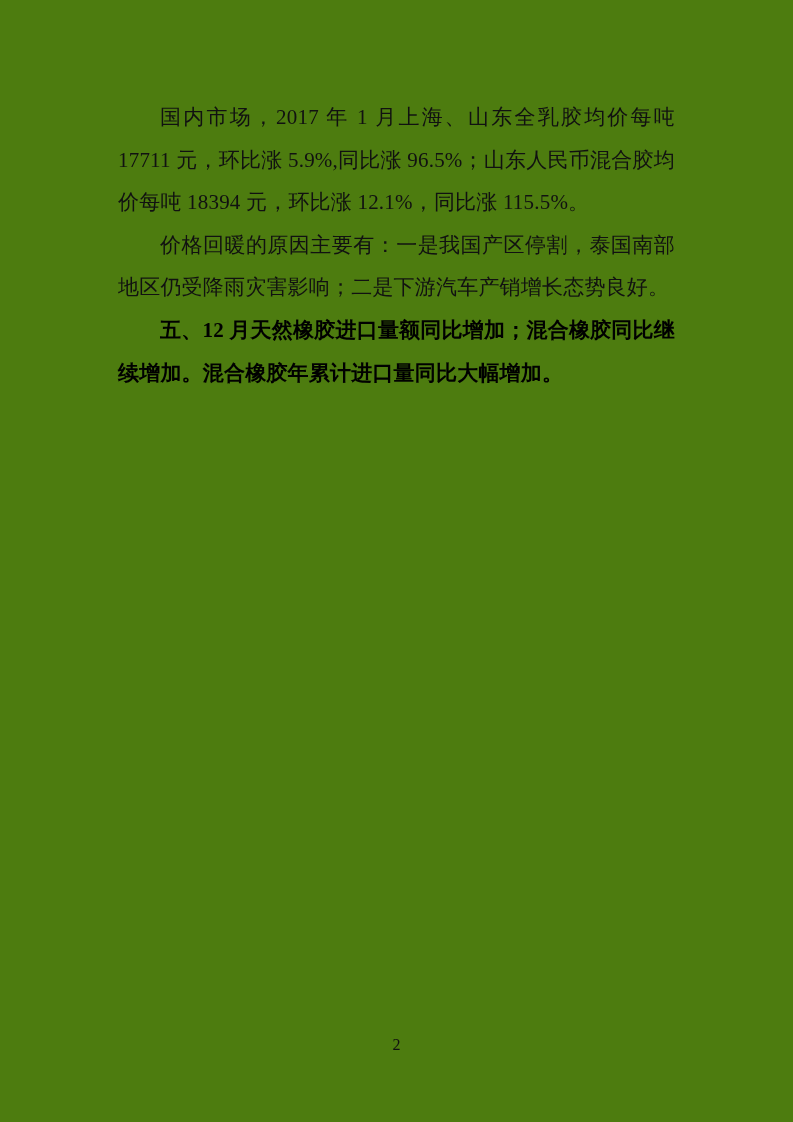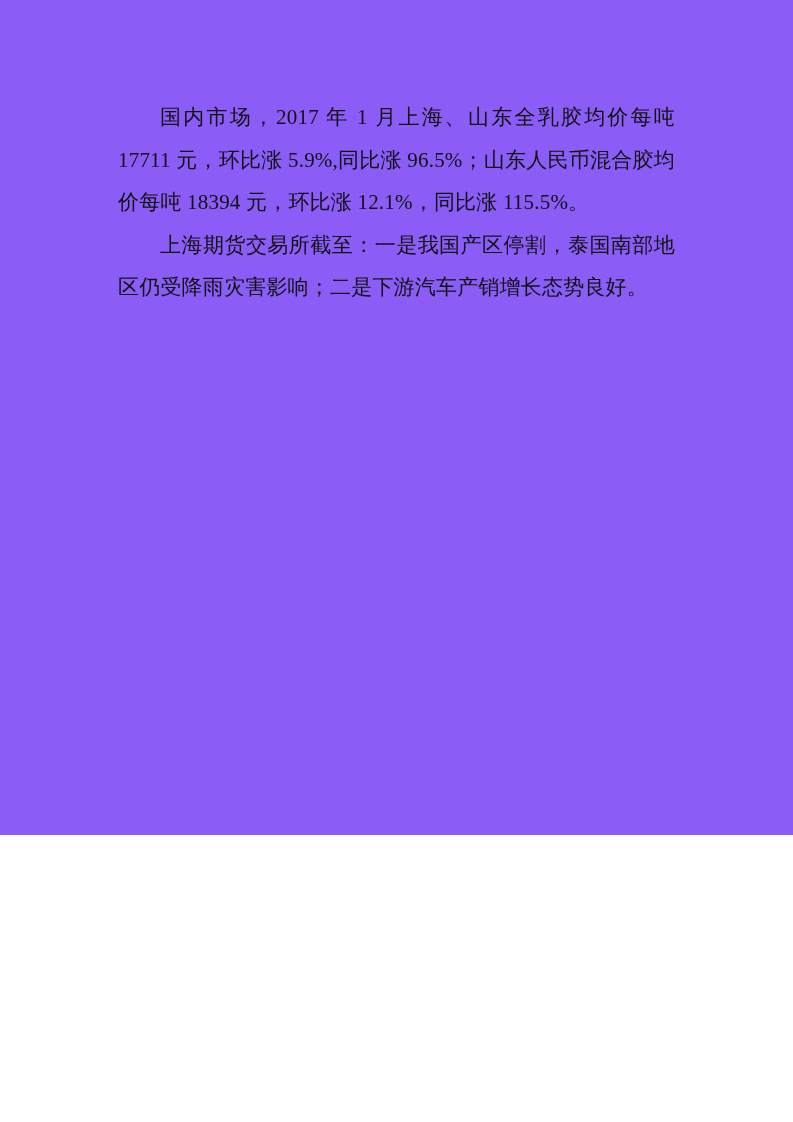--- a/index.html
+++ b/index.html
@@ -3,22 +3,22 @@
 <meta charset="utf-8">
 <style>
   * { margin: 0; padding: 0; box-sizing: border-box; }
   html, body {
     width: 793px; height: 1122px;
     background: #ffffff;
     font-family: "Liberation Serif", "DejaVu Serif", serif;
   }
   .page {
     position: relative;
-    width: 793px; height: 835px;
-    background: #8b5cf6;
+    width: 793px; height: 1122px;
+    background: #4d7c0f;
     overflow: hidden;
     color: #000000;
   }
   .content {
     position: absolute;
     top: 96px; left: 118px;
     width: 557px;
     font-size: 21px;
     line-height: 42.6px;
     text-align: justify;
@@ -37,16 +37,17 @@
     line-height: 22px;
     color: #111111;
   }
 </style>
 </head>
 <body>
 
 <div class="page">
   <div class="content">
       <p class="para body-text">国内市场，2017 年 1 月上海、山东全乳胶均价每吨 17711 元，环比涨 5.9%,同比涨 96.5%；山东人民币混合胶均价每吨 18394 元，环比涨 12.1%，同比涨 115.5%。</p>
-      <p class="para body-text">上海期货交易所截至：一是我国产区停割，泰国南部地区仍受降雨灾害影响；二是下游汽车产销增长态势良好。</p>
+      <p class="para body-text">价格回暖的原因主要有：一是我国产区停割，泰国南部地区仍受降雨灾害影响；二是下游汽车产销增长态势良好。</p>
+      <p class="para heading">五、12 月天然橡胶进口量额同比增加；混合橡胶同比继续增加。混合橡胶年累计进口量同比大幅增加。</p>
     </div>
   <div class="page-number">2</div>
 </div>
 
 </body></html>

